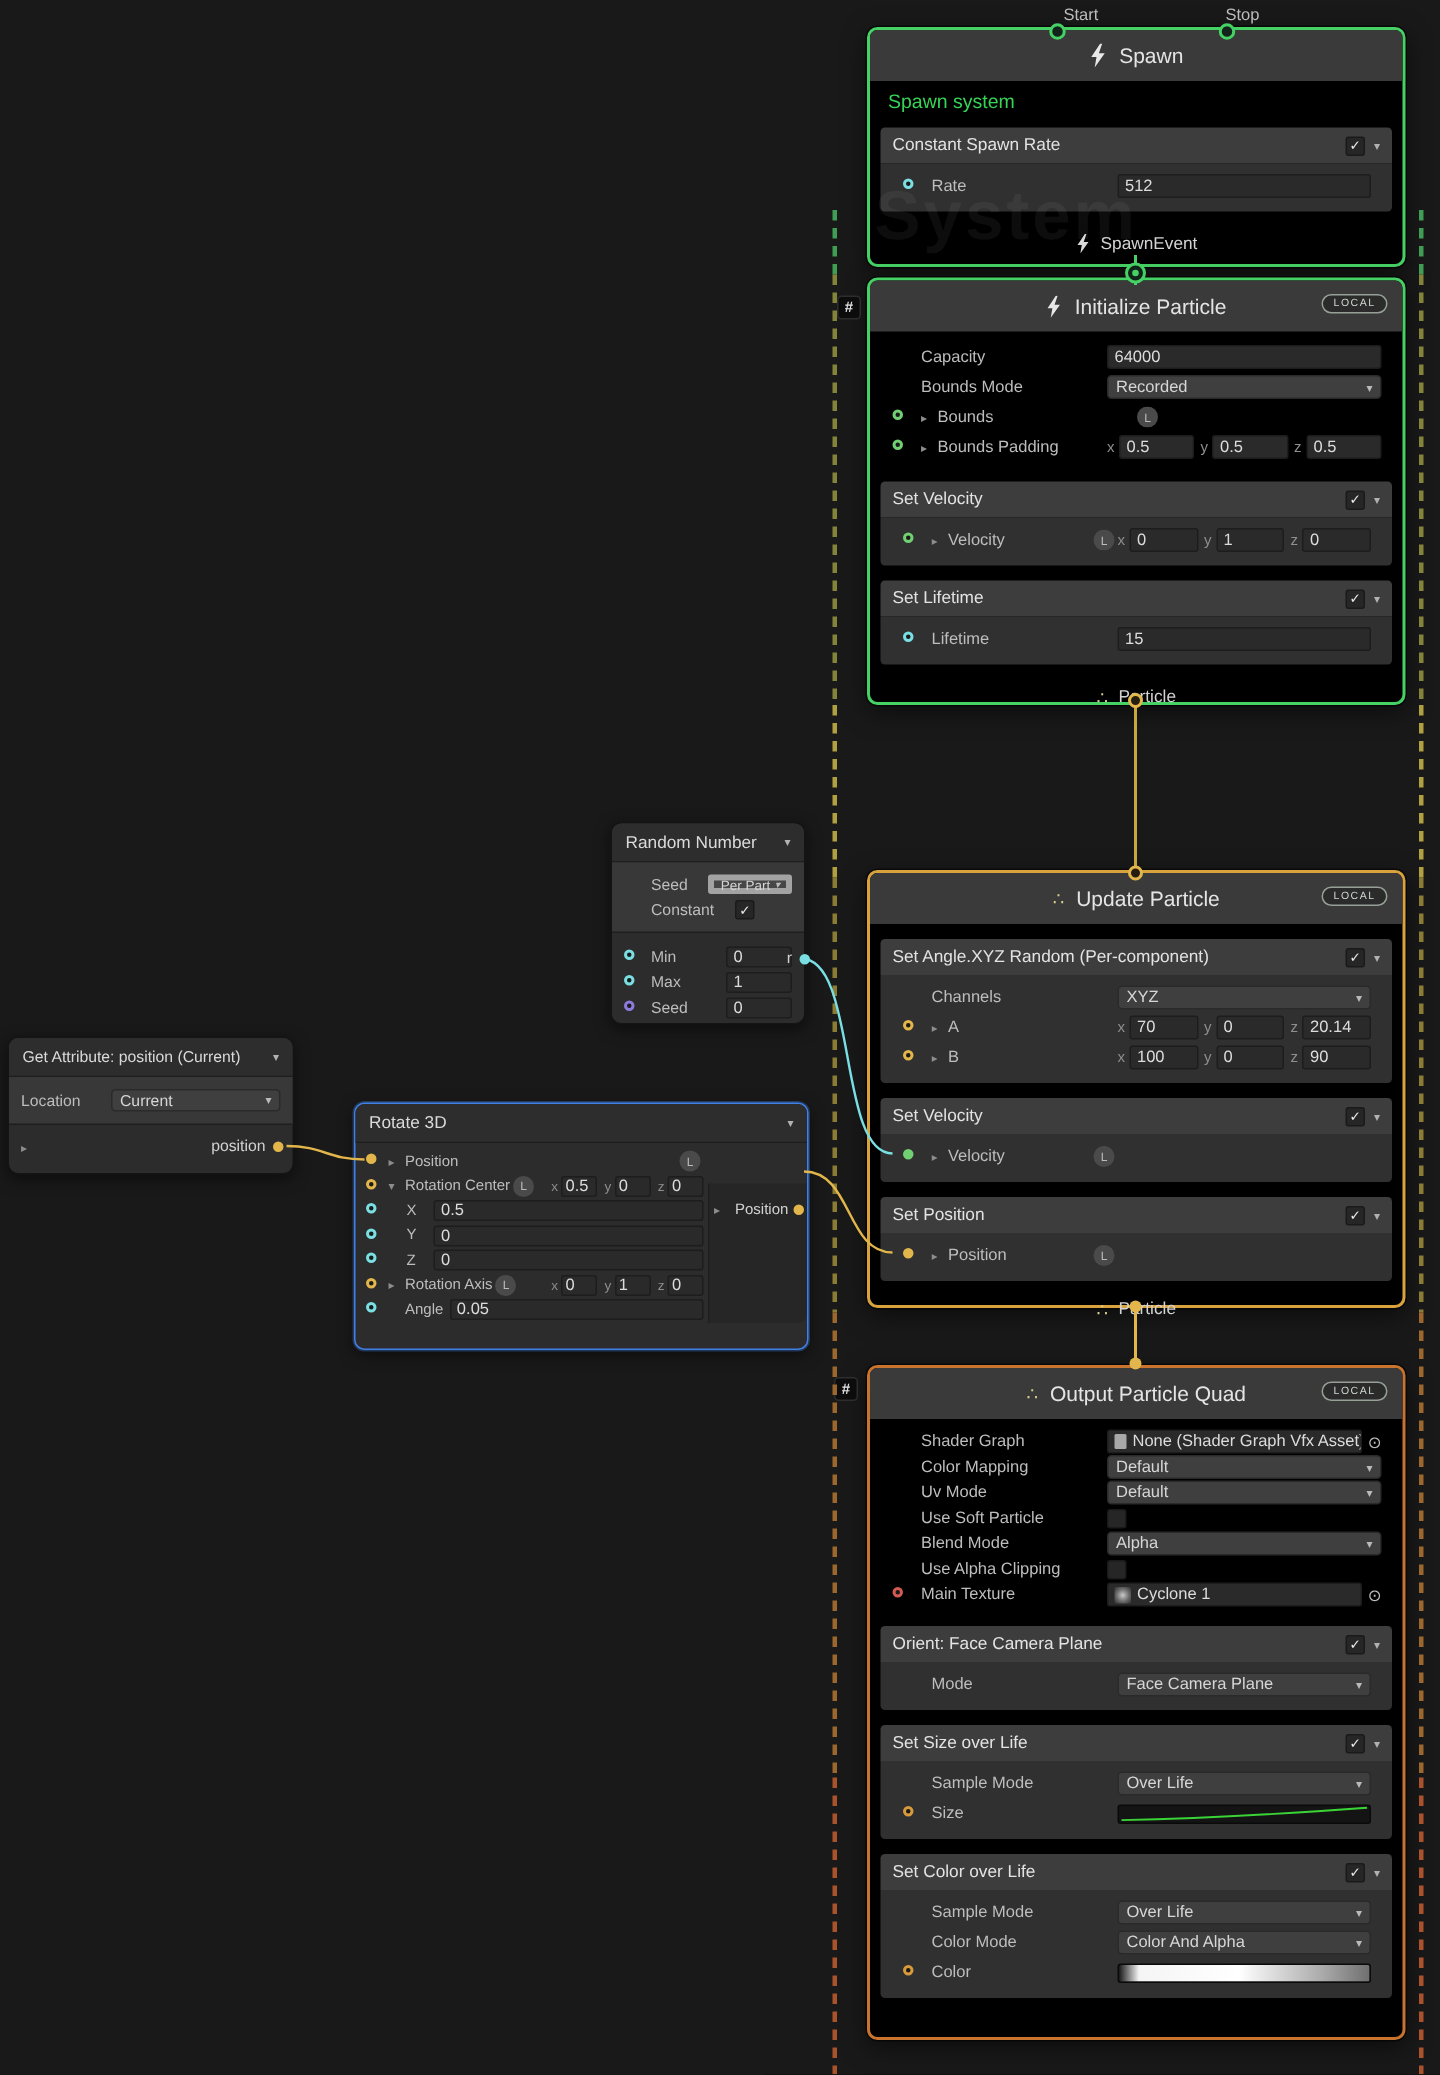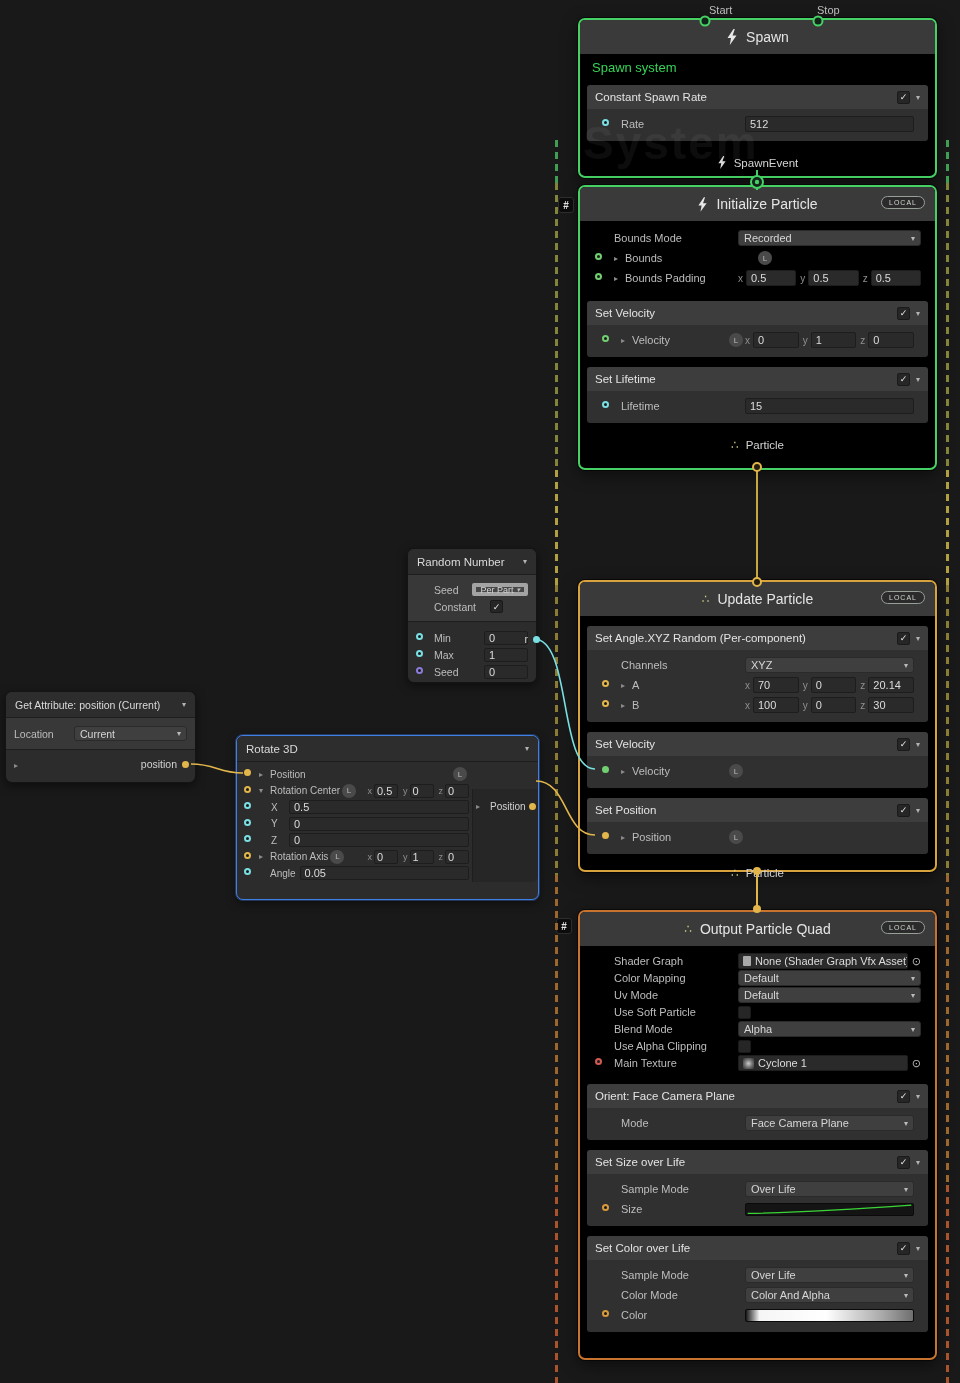--- a/index.html
+++ b/index.html
@@ -218,20 +218,28 @@
         <svg width="11" height="15" viewBox="0 0 12 16">
             <path d="M7.5 0 L1.5 9 H5 L3.8 16 L10.5 6.5 H6.6 L8.8 0 Z" fill="#e8e8e8"></path>
           </svg>
       </span>
       <span>Initialize Particle</span>
       <span class="badge-local">LOCAL</span>
     </div>
     <div class="settings">
       <div class="srow">
         <span class="lbl">
+            <span>Capacity</span>
+          </span>
+        <span class="val">
+            <span class="fld">64000</span>
+          </span>
+      </div>
+      <div class="srow">
+        <span class="lbl">
             <span>Bounds Mode</span>
           </span>
         <span class="val">
             <span class="dd">
               <span>Recorded</span>
               <i>▾</i>
             </span>
           </span>
       </div>
       <div class="srow">
@@ -532,21 +540,21 @@
             <span class="ax">
                 <i>x</i>
                 <span class="fld">100</span>
               </span>
             <span class="ax">
                 <i>y</i>
                 <span class="fld">0</span>
               </span>
             <span class="ax">
                 <i>z</i>
-                <span class="fld">30</span>
+                <span class="fld">90</span>
               </span>
           </span>
         </div>
       </div>
     </div>
     <div class="blk">
       <div class="blk-head">
         <span>Set Velocity</span>
         <span class="sp"></span>
         <span class="chk">

